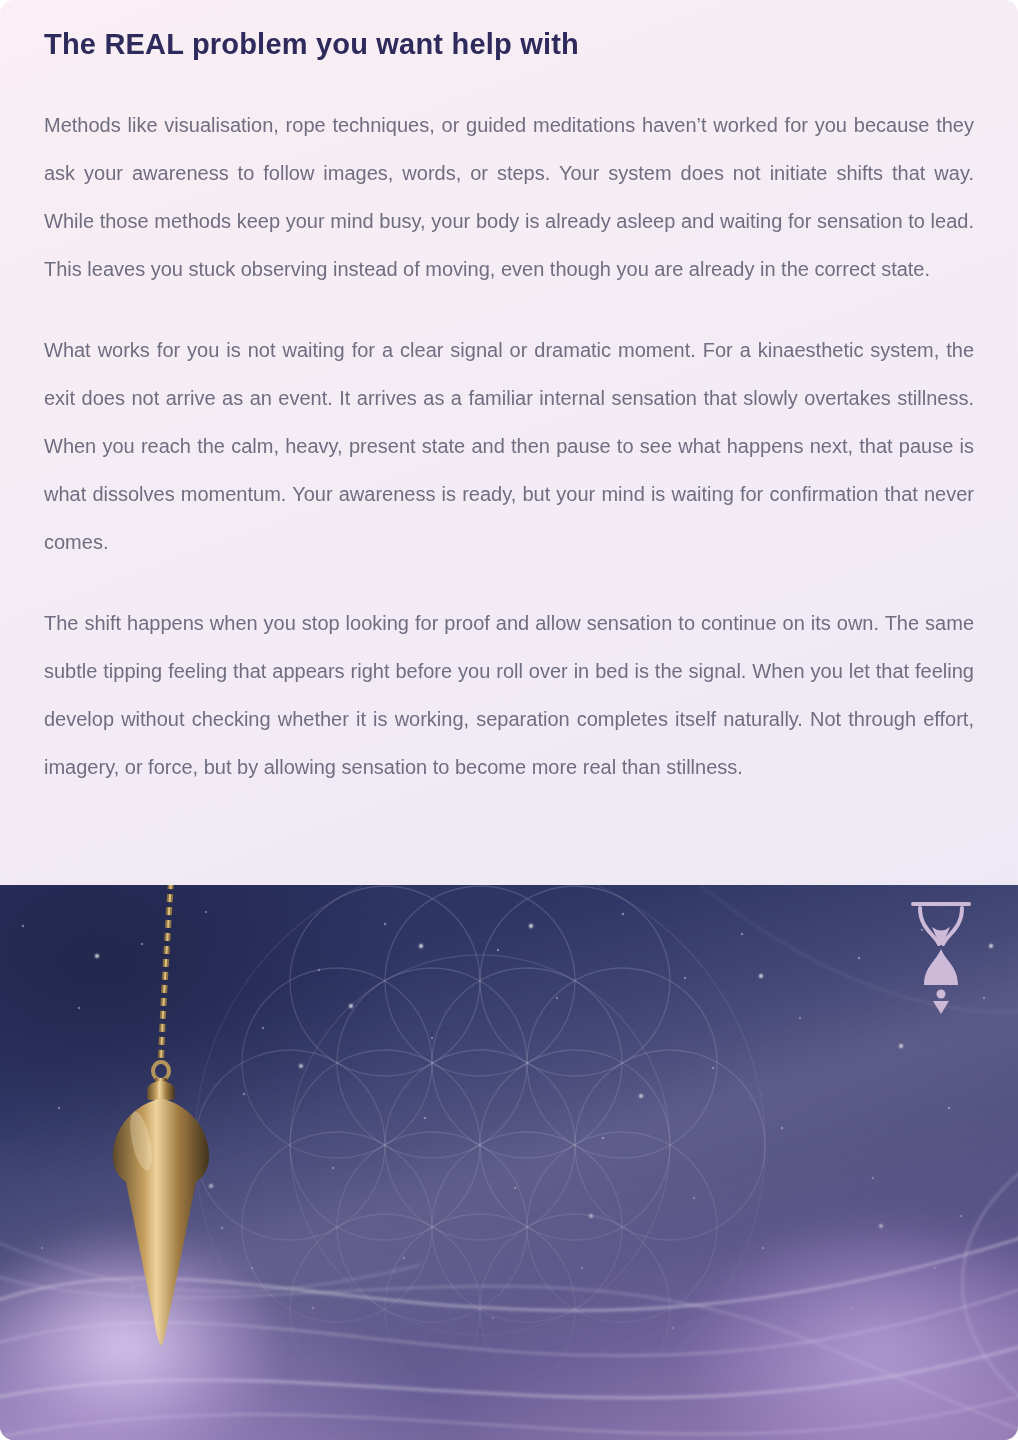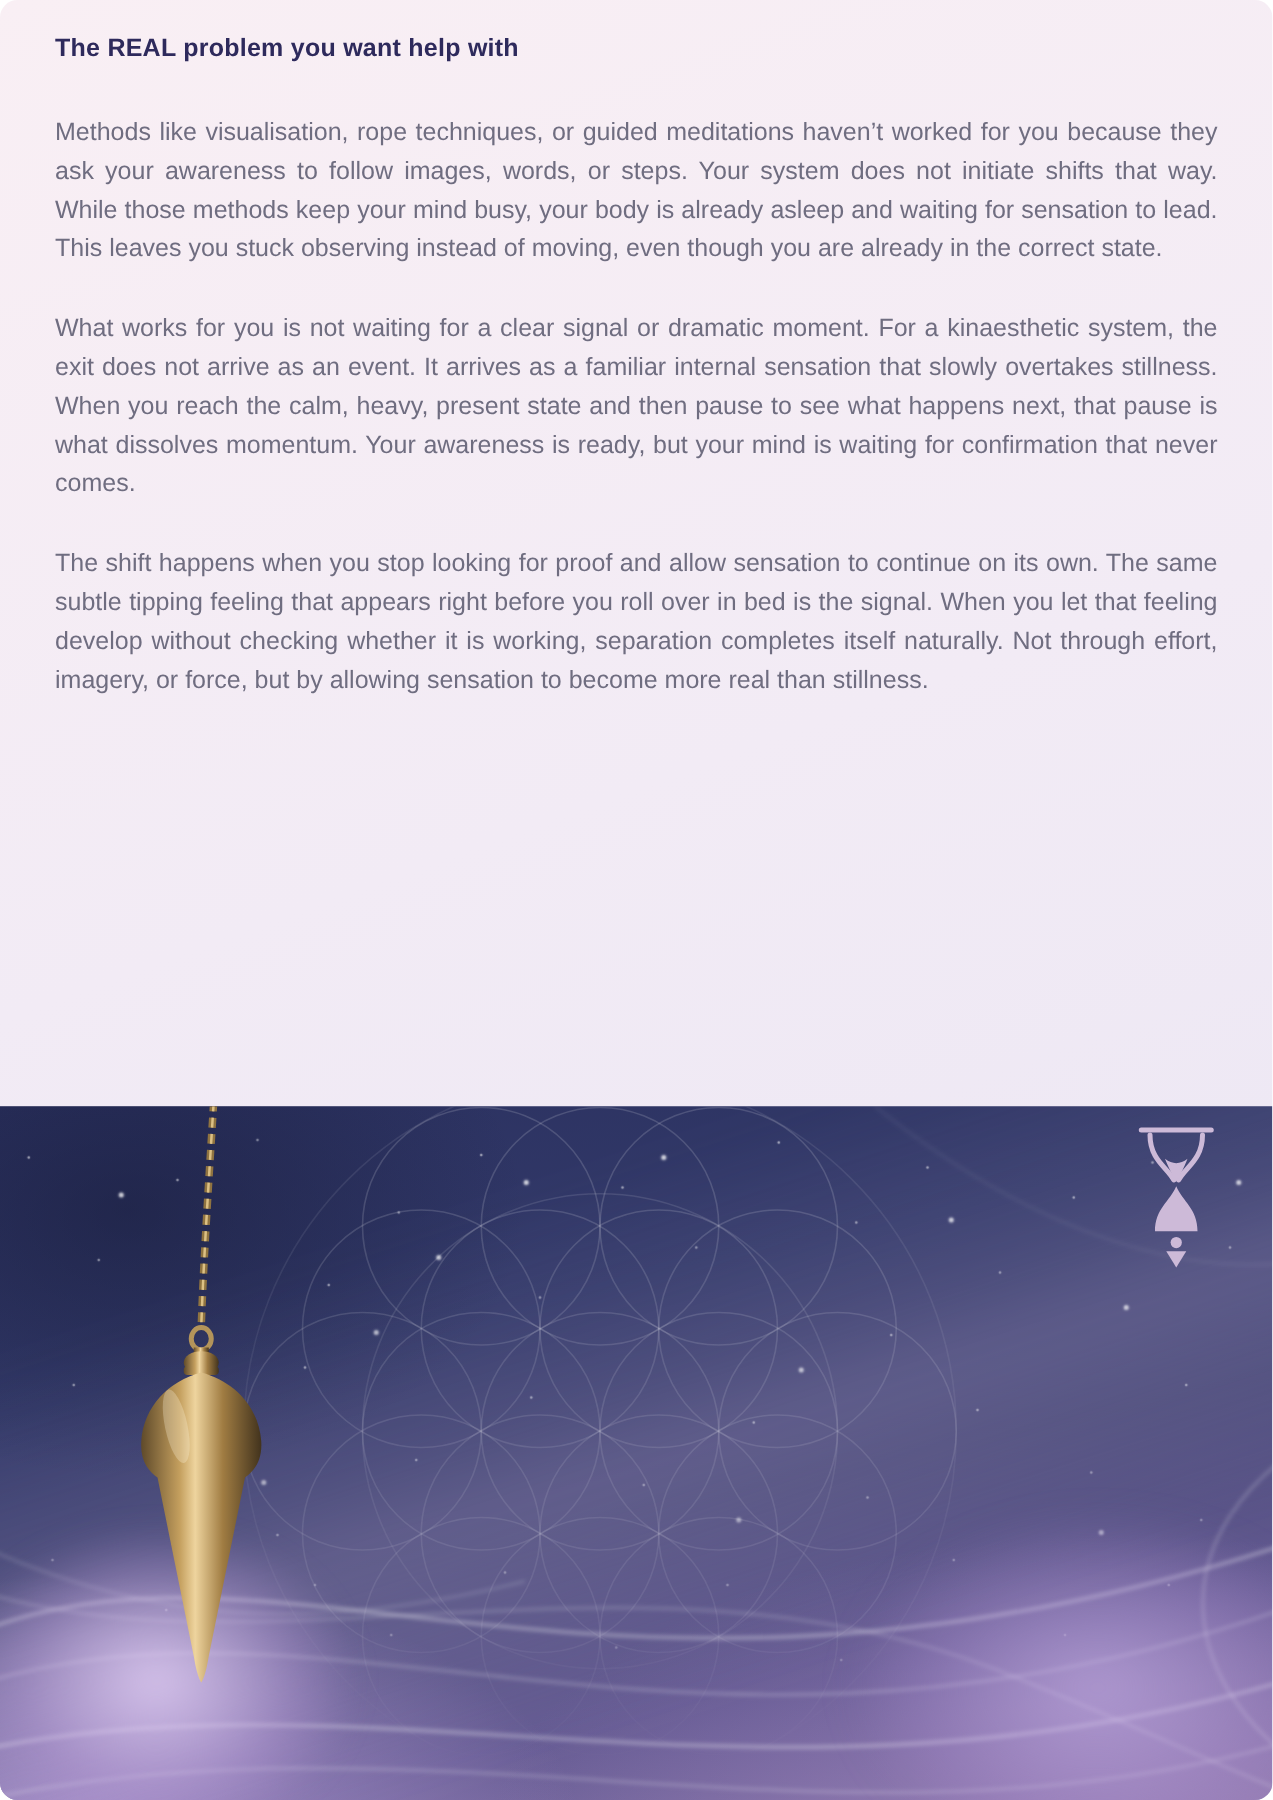--- a/index.html
+++ b/index.html
@@ -10,29 +10,29 @@
     border-radius:14px;
     background:linear-gradient(160deg,#f9eff4 0%,#f2ebf5 45%,#e9e5f3 100%);
     font-family:"Liberation Sans", sans-serif;
   }
   .content{
     position:absolute;top:0;left:0;right:0;
     padding:28px 44px 0 44px;
   }
   .content h1{
     margin:0 0 40px 0;
-    font-size:20px;
+    font-size:29px;
     font-weight:bold;
     letter-spacing:.2px;
     color:#2e2a5c;
   }
   .content p{
     margin:0 0 33px 0;
     font-size:20px;
-    line-height:31px;
+    line-height:48px;
     color:#6f6d80;
     text-align:justify;
   }
   
   .hero{
     position:absolute;left:0;bottom:0;
     width:1018px;height:555px;
     overflow:hidden;
     background:
       radial-gradient(45% 55% at 10% 15%, rgba(18,22,48,.45), transparent 70%),

